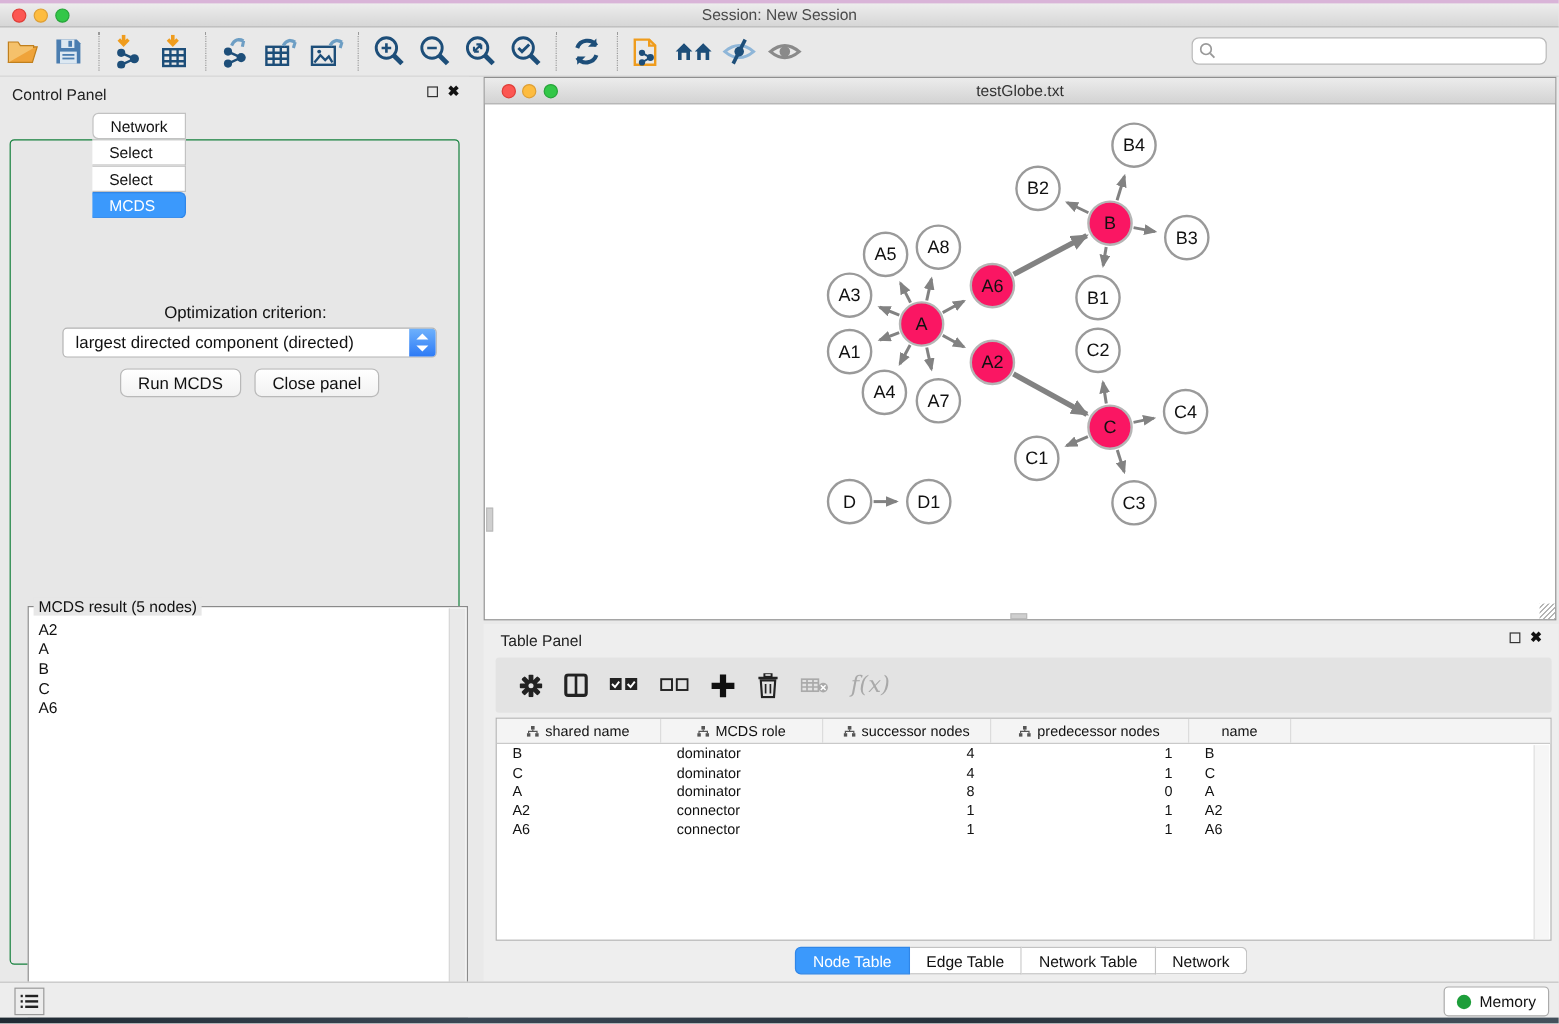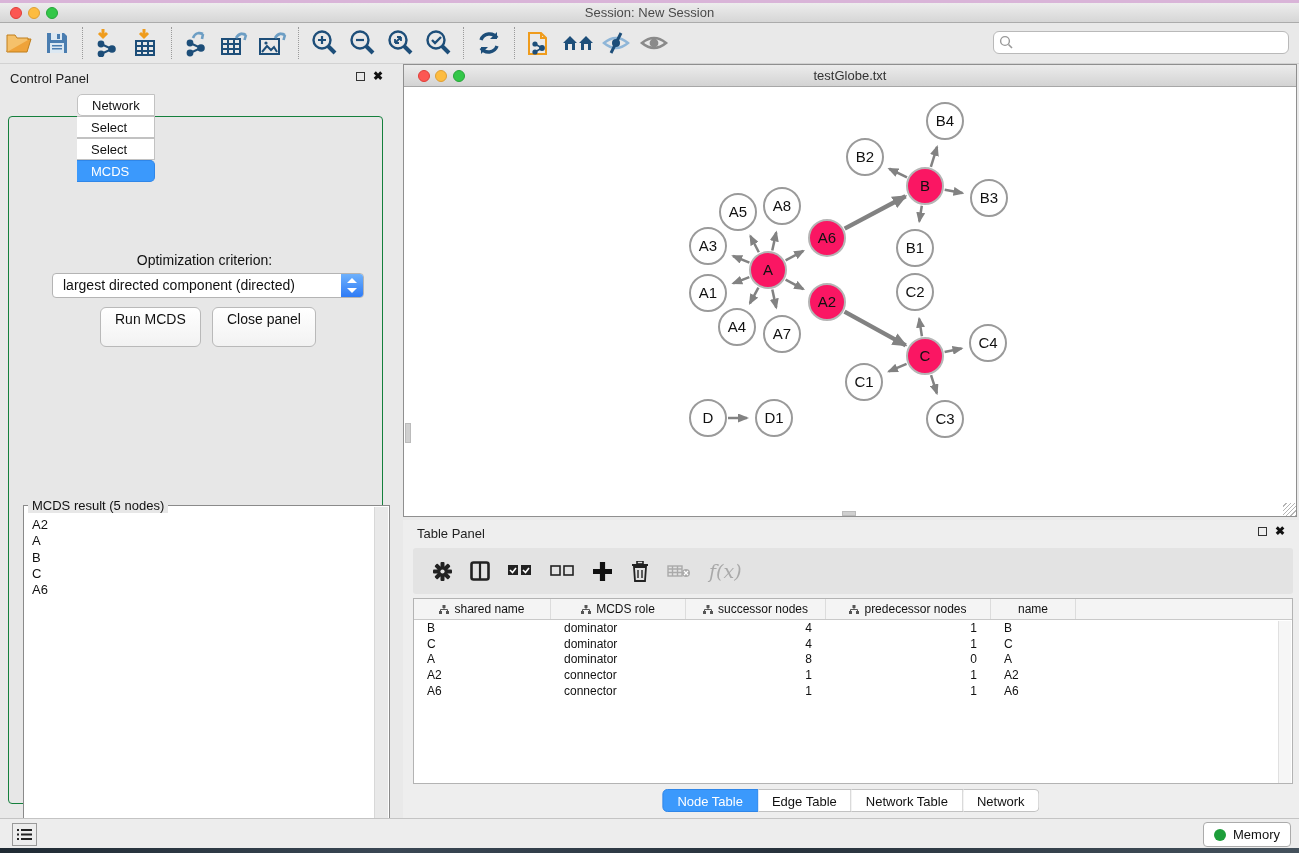--- a/index.html
+++ b/index.html
@@ -33,21 +33,21 @@
   .tab { height:22px; line-height:22px; padding:0 14px; background:#fff; border:1px solid #c2c2c2; border-left:none; font-size:13px; color:#111; }
   .tab:first-child { border-left:1px solid #c2c2c2; border-radius:5px 0 0 5px; }
   .tab:last-child { border-radius:0 5px 5px 0; }
   .tab.active { background:#3b99fc; border-color:#2f86e8; color:#fff; }
   #opt-label { top:135px; width:391px; text-align:center; font-size:14px; color:#111; }
   #mcds-dropdown { left:43px; top:156px; width:312px; height:25px; background:#fff; border:1px solid #b4b4b4; border-radius:4px; font-size:14px; color:#111; line-height:23px; padding-left:10px; }
   #dd-btn { position:absolute; right:0; top:0; width:22px; height:23px; background:linear-gradient(#6eb1fc,#2e7bf6); border-radius:0 3px 3px 0; }
   #dd-btn .up, #dd-btn .dn { position:absolute; left:6px; width:0; height:0; border-left:5px solid transparent; border-right:5px solid transparent; }
   #dd-btn .up { top:4px; border-bottom:5px solid #fff; }
   #dd-btn .dn { bottom:4px; border-top:5px solid #fff; }
-  .cp-btn { position:absolute; top:190px; height:40px; background:linear-gradient(#ffffff,#f2f2f2); border:1px solid #b9b9b9; border-radius:6px; font-size:14px; color:#111; padding:0 14px; line-height:22px; text-align:left; }
+  .cp-btn { position:absolute; top:190px; height:24px; background:linear-gradient(#ffffff,#f2f2f2); border:1px solid #b9b9b9; border-radius:6px; font-size:14px; color:#111; padding:0 14px; line-height:22px; text-align:left; }
   #run-btn { left:91px; }
   #close-btn { left:203px; }
   #mcds-fieldset { position:absolute; left:14px; top:388px; width:367px; height:343px; border:1px solid #8a8a8a; background:#fff; }
   #mcds-legend { position:absolute; left:4px; top:-8px; background:#e7e7e7; padding:0 4px; font-size:13px; color:#111; }
   #mcds-list { position:absolute; left:1px; top:5px; width:350px; height:330px; font-size:13px; color:#111; padding:6px 0 0 7px; line-height:16.3px; overflow:hidden; }
   #mcds-scroll { position:absolute; right:1px; top:1px; width:14px; height:334px; background:#e9e9e9; border-left:1px solid #d8d8d8; }
 
   
   #net-window { left:403px; top:64px; width:894px; height:453px; background:#fff; border:1px solid #8f8f8f; }
   #net-titlebar { left:0; top:0; width:100%; height:22px; background:linear-gradient(#ececec,#d3d3d3); border-bottom:1px solid #a7a7a7; }

